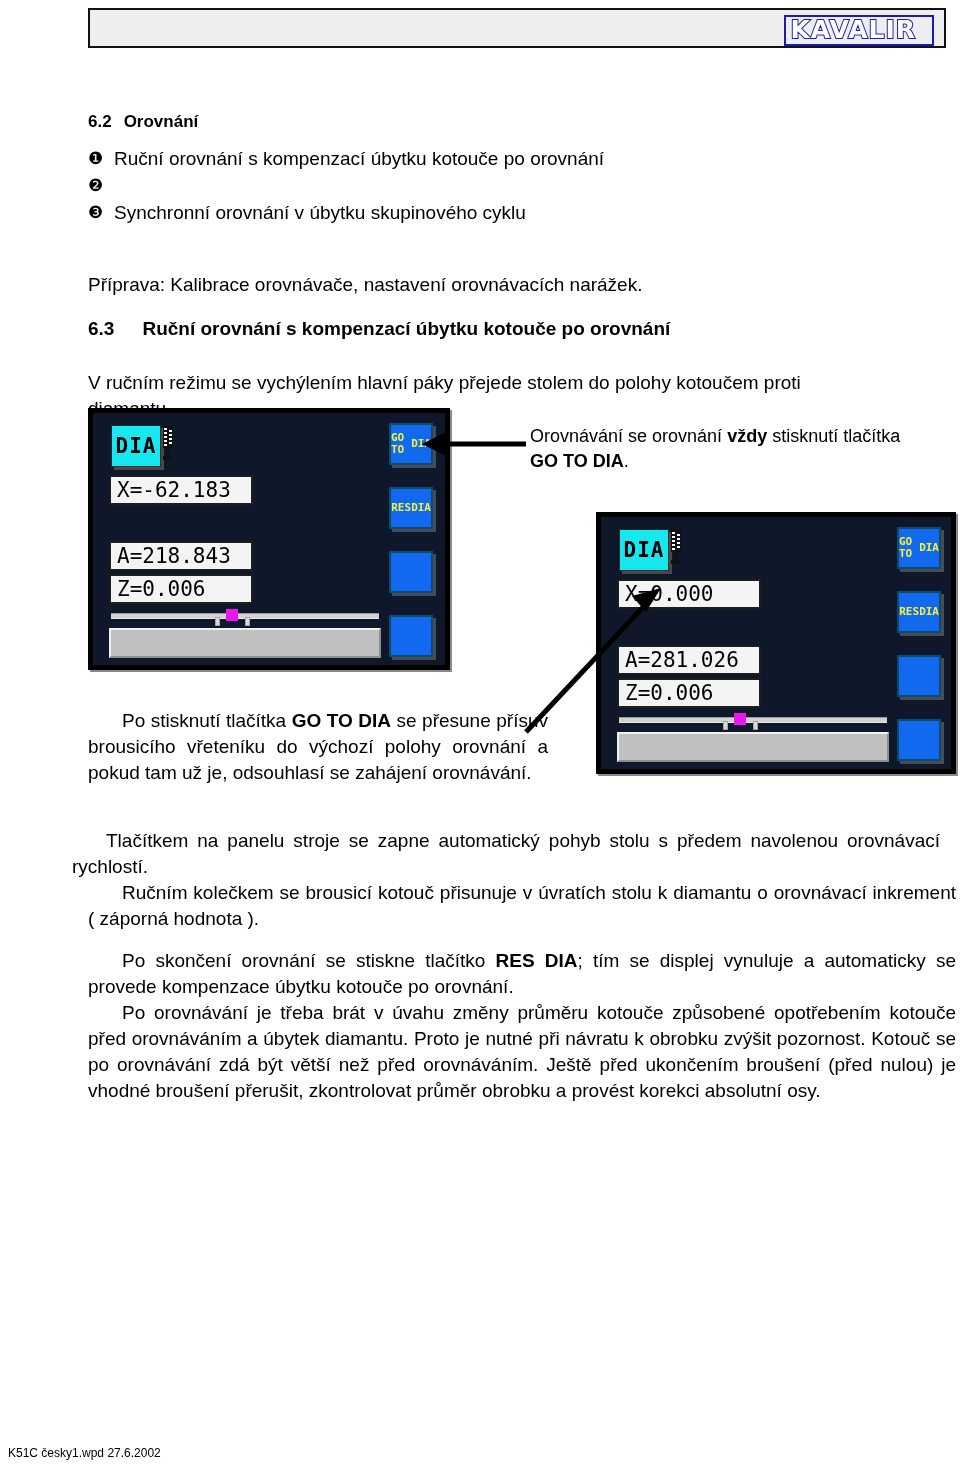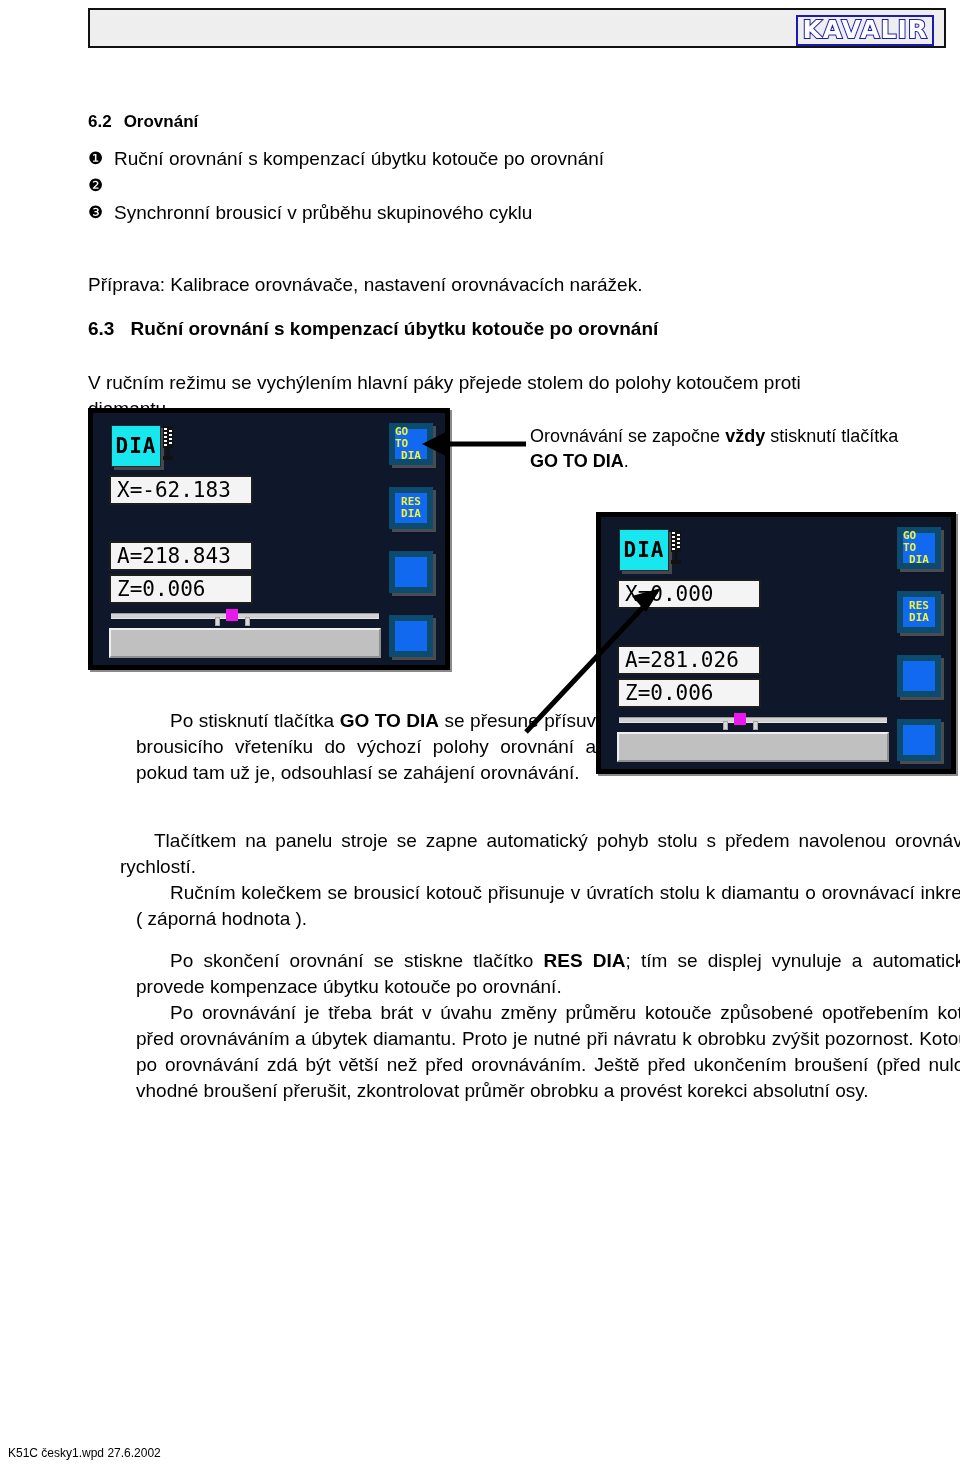--- a/index.html
+++ b/index.html
@@ -18,21 +18,21 @@
     border:2px solid #111;background:#eeeeee;box-sizing:border-box;
   }
   .logo{
     position:absolute;right:10px;top:5px;
     font-family:"DejaVu Sans", sans-serif;
     font-weight:bold;font-size:25px;letter-spacing:1px;
     color:#ffffff;
     -webkit-text-stroke:2px #1b1bb4;
     paint-order:stroke fill;
     border:2px solid #1b1bb4;
-    padding:0px 4px 1px 4px;
+    padding:0px 16px 1px 4px;
     line-height:26px;
   }
 
   
   .h2{
     position:absolute;left:88px;top:112px;
     font-size:17px;font-weight:bold;
   }
   .h2 .num{margin-right:12px;}
   .intro{
@@ -50,21 +50,21 @@
     font-size:17px;line-height:27px;
   }
   .prep{
     position:absolute;left:88px;top:272px;width:720px;
     font-size:19px;line-height:26px;
   }
   .h3{
     position:absolute;left:88px;top:318px;
     font-size:19px;font-weight:bold;
   }
-  .h3 .num{margin-right:16px;}
+  .h3 .num{margin-right:28px;}
   .lead{
     position:absolute;left:88px;top:370px;width:800px;
     font-size:19px;line-height:26px;
   }
 
   
   .panel{
     position:absolute;
     background:#0f172a;
     border:5px solid #000;
@@ -95,49 +95,49 @@
     color:#000;
     display:flex;align-items:center;
     padding:0 6px;
   }
   .field .lbl{flex:none;}
   .field .val{flex:1;text-align:left;}
 
   .sbtn{
     position:absolute;
     background:#1069ef;
-    border:6px solid #0c4a6e;
+    border:2px solid #0c4a6e;
     box-shadow:3px 3px 0 rgba(90,90,90,.8);
     box-sizing:border-box;
     color:#f2f23a;
     font-family:"DejaVu Sans Mono", monospace;
     font-weight:bold;
-    display:flex;flex-direction:column;
-    align-items:center;justify-content:center;
+    display:flex;flex-direction:row;
+    align-items:center;justify-content:flex-end;
     line-height:1.12;
   }
 
   .track{
     position:absolute;height:4px;background:#d2d2d2;
     border-top:1px solid #9a9a9a;border-bottom:1px solid #e6e6e6;
   }
   .thumb{position:absolute;background:#ea18ea;}
   .tick{position:absolute;width:5px;background:#d8d8d8;border:1px solid #a5a5a5;box-sizing:border-box;}
   .statusbar{
     position:absolute;background:#c0c0c0;
     border:2px solid #f0f0f0;border-right-color:#8e8e8e;border-bottom-color:#8e8e8e;
     box-sizing:border-box;
   }
 
   
   .callout{
     position:absolute;font-size:18px;line-height:25px;
   }
   .para{
-    position:absolute;font-size:19px;line-height:26px;text-align:justify;margin-left:48px;
+    position:absolute;font-size:19px;line-height:26px;text-align:justify;
   }
   .para .ind{display:inline-block;width:34px;}
 
   .footer{
     position:absolute;left:8px;top:1446px;
     font-size:12px;
   }
   b{font-weight:bold;}
 </style>
 </head>
@@ -155,21 +155,21 @@
   <ul class="opt-list">
     <li>
       <span class="opt-num">❶</span>
       <span>Ruční orovnání s kompenzací úbytku kotouče po orovnání</span>
     </li>
     <li>
       <span class="opt-num">❷</span>
     </li>
     <li>
       <span class="opt-num">❸</span>
-      <span>Synchronní brousicí v průběhu skupinového cyklu</span>
+      <span>Synchronní orovnání v úbytku skupinového cyklu</span>
     </li>
   </ul>
 </div>
 
 <div class="prep">Příprava: Kalibrace orovnávače, nastavení orovnávacích narážek.</div>
 
 <div class="h3">
   <span class="num">6.3</span><span>Ruční orovnání s kompenzací úbytku kotouče po orovnání</span>
 </div>
 
@@ -232,21 +232,21 @@
     <div class="sbtn" style="left:296px;top:202px;width:44px;height:42px;"></div>
   </div>
 </div>
 
 <svg style="position:absolute;left:418px;top:424px;width:110px;height:40px;">
   <line x1="108" y1="20" x2="28" y2="20" stroke="#000" stroke-width="5"></line>
   <polygon points="4,20 32,6 32,34" fill="#000"></polygon>
 </svg>
 
 <div class="callout" style="left:530px;top:424px;width:420px;">
-  <span>Orovnávání se započne </span><b>vždy</b><span> stisknutí tlačítka </span><br>
+  <span>Orovnávání se orovnání </span><b>vždy</b><span> stisknutí tlačítka </span><br>
   <b>GO TO DIA</b><span>.</span>
 </div>
 
 <div class="panel" style="left:596px;top:512px;width:360px;height:262px;">
   <div class="panel-inner">
     <div class="dia-badge" style="left:18px;top:12px;width:48px;height:40px;font-size:21px;">DIA</div>
 
     <span class="tool-icon" style="left:64px;top:12px;width:22px;height:38px;">
       <svg width="22" height="38" viewBox="0 0 22 38">
         <rect x="6" y="1" width="10" height="22" fill="#111"></rect>

